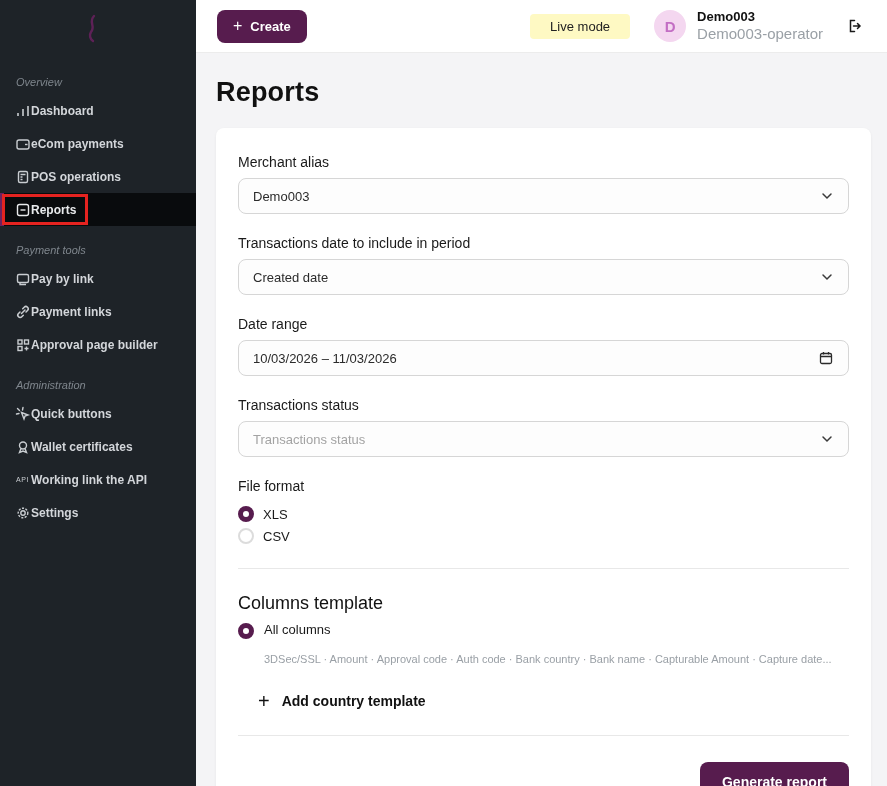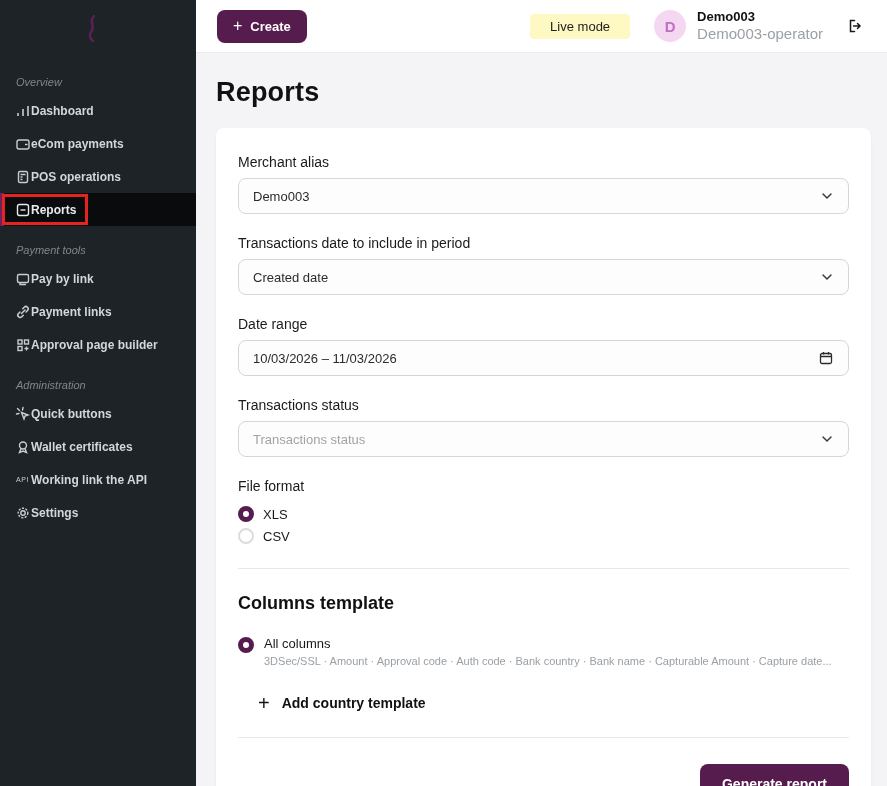--- a/index.html
+++ b/index.html
@@ -84,23 +84,23 @@
   .select-box .val { flex:1; }
   .placeholder { color:#a3a3a3; }
   .radio-row { display:flex; align-items:flex-end; gap:9px; margin-top:6px; cursor:pointer; }
   .radio {
     width:16px; height:16px; border-radius:50%; background:#fff; flex:none;
   }
   .radio.on { border:5px solid #571c4e; }
   .radio.off { border:2px solid #dcdcdc; }
   .radio-label { font-size:13px; color:#1a1a1a; }
   .divider { height:1px; background:#e8e8e8; margin:24px 0; }
-  .section-heading { font-size:18px; font-weight:700; color:#111; margin-bottom:22px; }
+  .section-heading { font-size:18px; font-weight:400; color:#111; margin-bottom:8px; }
   .tpl-row { display:flex; align-items:flex-start; gap:10px; cursor:pointer; }
-  .tpl-texts { display:flex; flex-direction:column; gap:4px; }
+  .tpl-texts { display:flex; flex-direction:column; gap:16px; }
   .tpl-title { font-size:13px; color:#1a1a1a; }
   .tpl-preview { font-size:11px; color:#9aa0a6;text-align:right; }
   .add-tpl {
     margin:26px 0 2px 20px; background:none; border:none; cursor:pointer;
     display:flex; align-items:center; gap:12px;
     font-size:14px; font-weight:700; color:#111; font-family:inherit;
   }
   .add-plus { font-size:20px; font-weight:400; line-height:1; }
   .btn-row { display:flex; justify-content:flex-end; padding-top:2px; }
   .generate-btn {

